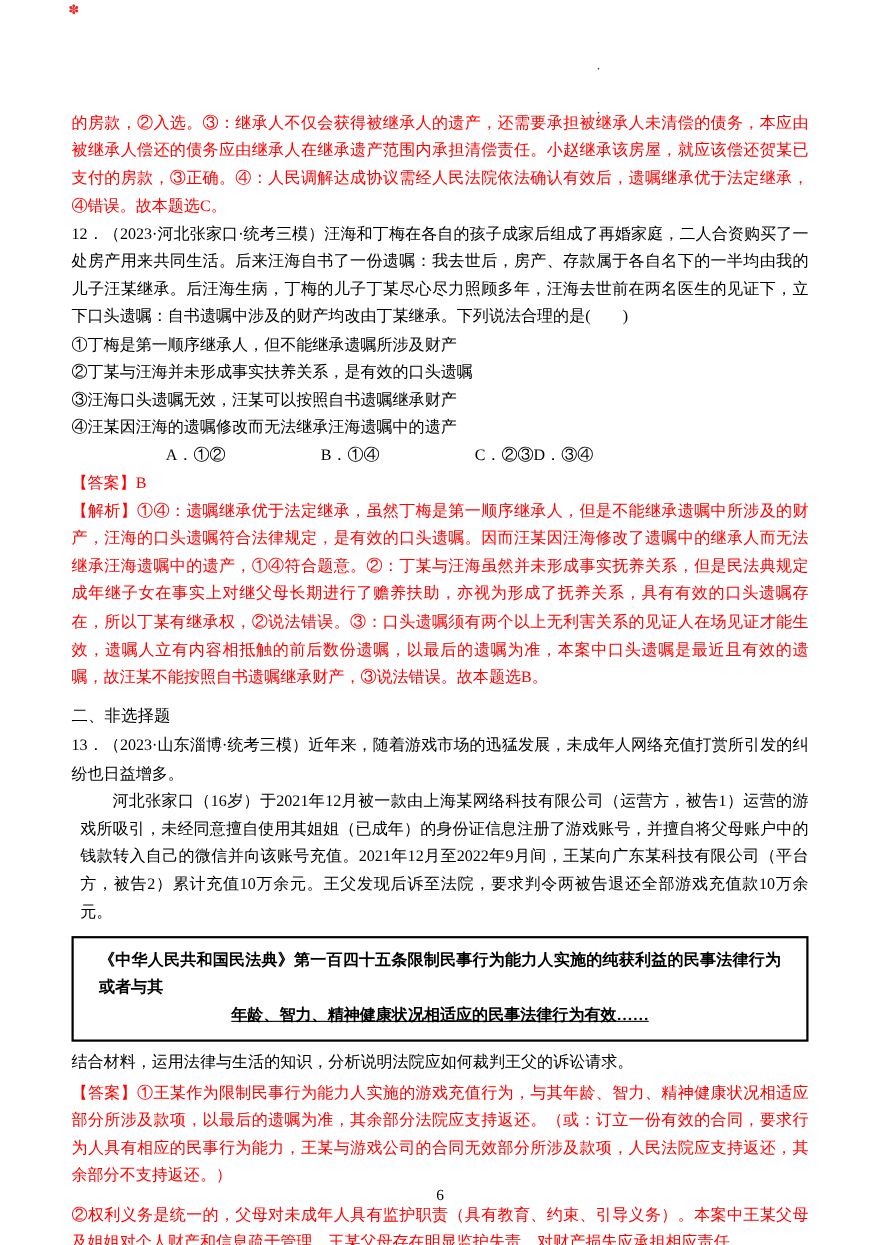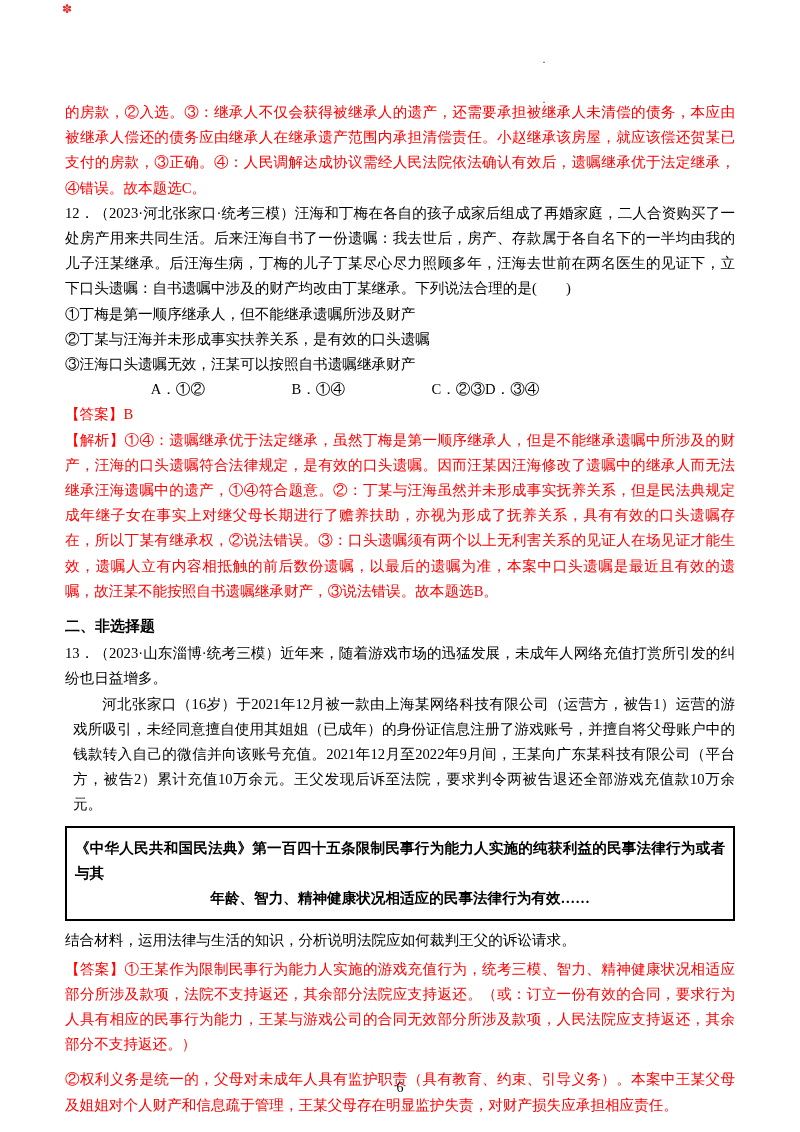--- a/index.html
+++ b/index.html
@@ -43,33 +43,33 @@
   .q-stem { }
 
   .choices { display: flex; line-height: 25.2px; text-align: right; }
   .choice { display: inline-block; width: 140px; }
   .choice:last-child { width: auto; }
 
   .section {
     margin-top: 9px;
     font-family: "Liberation Sans", "DejaVu Sans", sans-serif;
     font-size: 15px;
-    font-weight: bold;
+    font-weight: normal;
     line-height: 25.2px;
   }
   .q13-stem { margin-top: 3px; }
   .material { text-indent: 2em; padding-left: 8px; }
 
   .law-box {
     border: 2px solid #000;
     margin: 8px 0 7px 0;
-    padding: 8px 8px;
+    padding: 8px 23px;
     font-weight: bold;
   }
-  .law-box .center-line { text-align: center; word-break: break-all; }
+  .law-box .center-line { text-align: center; word-break: break-all; text-decoration: underline; }
 
   .ans1 { margin-top: 3px; }
   .ans2 { margin-top: 10px; }
 
   .page-footer {
     position: absolute;
     left: 0;
     bottom: 36px;
     width: 100%;
     text-align: center;
@@ -88,20 +88,21 @@
 
   <main class="content">
 
     <p class="red">的房款，②入选。③：继承人不仅会获得被继承人的遗产，还需要承担被继承人未清偿的债务，本应由被继承人偿还的债务应由继承人在继承遗产范围内承担清偿责任。小赵继承该房屋，就应该偿还贺某已支付的房款，③正确。④：人民调解达成协议需经人民法院依法确认有效后，遗嘱继承优于法定继承，④错误。故本题选C。</p>
 
     <p class="q-stem">12．（2023·河北张家口·统考三模）汪海和丁梅在各自的孩子成家后组成了再婚家庭，二人合资购买了一处房产用来共同生活。后来汪海自书了一份遗嘱：我去世后，房产、存款属于各自名下的一半均由我的儿子汪某继承。后汪海生病，丁梅的儿子丁某尽心尽力照顾多年，汪海去世前在两名医生的见证下，立下口头遗嘱：自书遗嘱中涉及的财产均改由丁某继承。下列说法合理的是(　　)</p>
 
     <p>①丁梅是第一顺序继承人，但不能继承遗嘱所涉及财产</p>
     <p>②丁某与汪海并未形成事实扶养关系，是有效的口头遗嘱</p>
     <p>③汪海口头遗嘱无效，汪某可以按照自书遗嘱继承财产</p>
+    <p>④汪某因汪海的遗嘱修改而无法继承汪海遗嘱中的遗产</p>
 
     <div class="choices">
       <span class="choice">A．①②</span>
       <span class="choice">B．①④</span>
       <span class="choice">C．②③</span>
       <span class="choice">D．③④</span>
     </div>
 
     <p class="red">【答案】B</p>
     <p class="red">【解析】①④：遗嘱继承优于法定继承，虽然丁梅是第一顺序继承人，但是不能继承遗嘱中所涉及的财产，汪海的口头遗嘱符合法律规定，是有效的口头遗嘱。因而汪某因汪海修改了遗嘱中的继承人而无法继承汪海遗嘱中的遗产，①④符合题意。②：丁某与汪海虽然并未形成事实抚养关系，但是民法典规定成年继子女在事实上对继父母长期进行了赡养扶助，亦视为形成了抚养关系，具有有效的口头遗嘱存在，所以丁某有继承权，②说法错误。③：口头遗嘱须有两个以上无利害关系的见证人在场见证才能生效，遗嘱人立有内容相抵触的前后数份遗嘱，以最后的遗嘱为准，本案中口头遗嘱是最近且有效的遗嘱，故汪某不能按照自书遗嘱继承财产，③说法错误。故本题选B。</p>
@@ -111,21 +112,21 @@
     <p class="q13-stem">13．（2023·山东淄博·统考三模）近年来，随着游戏市场的迅猛发展，未成年人网络充值打赏所引发的纠纷也日益增多。</p>
     <p class="material">河北张家口（16岁）于2021年12月被一款由上海某网络科技有限公司（运营方，被告1）运营的游戏所吸引，未经同意擅自使用其姐姐（已成年）的身份证信息注册了游戏账号，并擅自将父母账户中的钱款转入自己的微信并向该账号充值。2021年12月至2022年9月间，王某向广东某科技有限公司（平台方，被告2）累计充值10万余元。王父发现后诉至法院，要求判令两被告退还全部游戏充值款10万余元。</p>
 
     <div class="law-box">
       <p>《中华人民共和国民法典》第一百四十五条限制民事行为能力人实施的纯获利益的民事法律行为或者与其</p>
       <p class="center-line">年龄、智力、精神健康状况相适应的民事法律行为有效……</p>
     </div>
 
     <p>结合材料，运用法律与生活的知识，分析说明法院应如何裁判王父的诉讼请求。</p>
 
-    <p class="red ans1">【答案】①王某作为限制民事行为能力人实施的游戏充值行为，统考三模、智力、精神健康状况相适应部分所涉及款项，法院不支持返还，其余部分法院应支持返还。（或：订立一份有效的合同，要求行为人具有相应的民事行为能力，王某与游戏公司的合同无效部分所涉及款项，人民法院应支持返还，其余部分不支持返还。）</p>
+    <p class="red ans1">【答案】①王某作为限制民事行为能力人实施的游戏充值行为，与其年龄、智力、精神健康状况相适应部分所涉及款项，以最后的遗嘱为准，其余部分法院应支持返还。（或：订立一份有效的合同，要求行为人具有相应的民事行为能力，王某与游戏公司的合同无效部分所涉及款项，人民法院应支持返还，其余部分不支持返还。）</p>
     <p class="red ans2">②权利义务是统一的，父母对未成年人具有监护职责（具有教育、约束、引导义务）。本案中王某父母及姐姐对个人财产和信息疏于管理，王某父母存在明显监护失责，对财产损失应承担相应责任。</p>
 
   </main>
 
   <footer class="page-footer">
     <span>6</span>
   </footer>
 
 </div>
 

